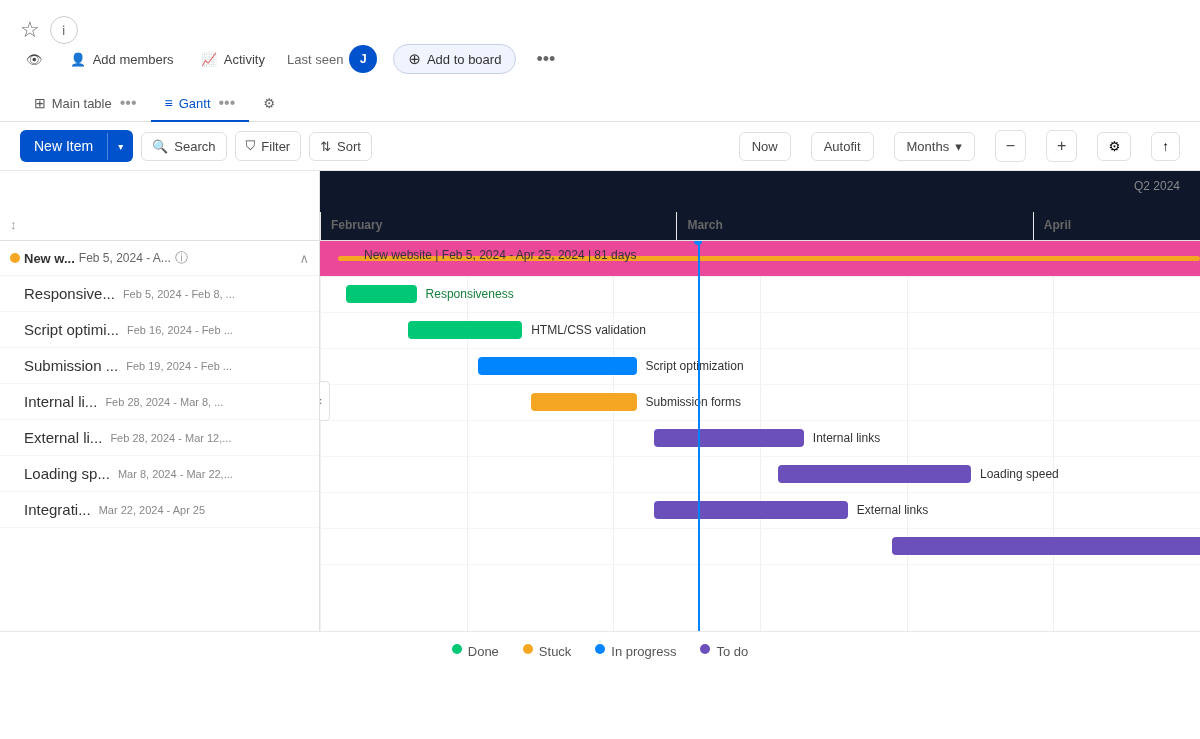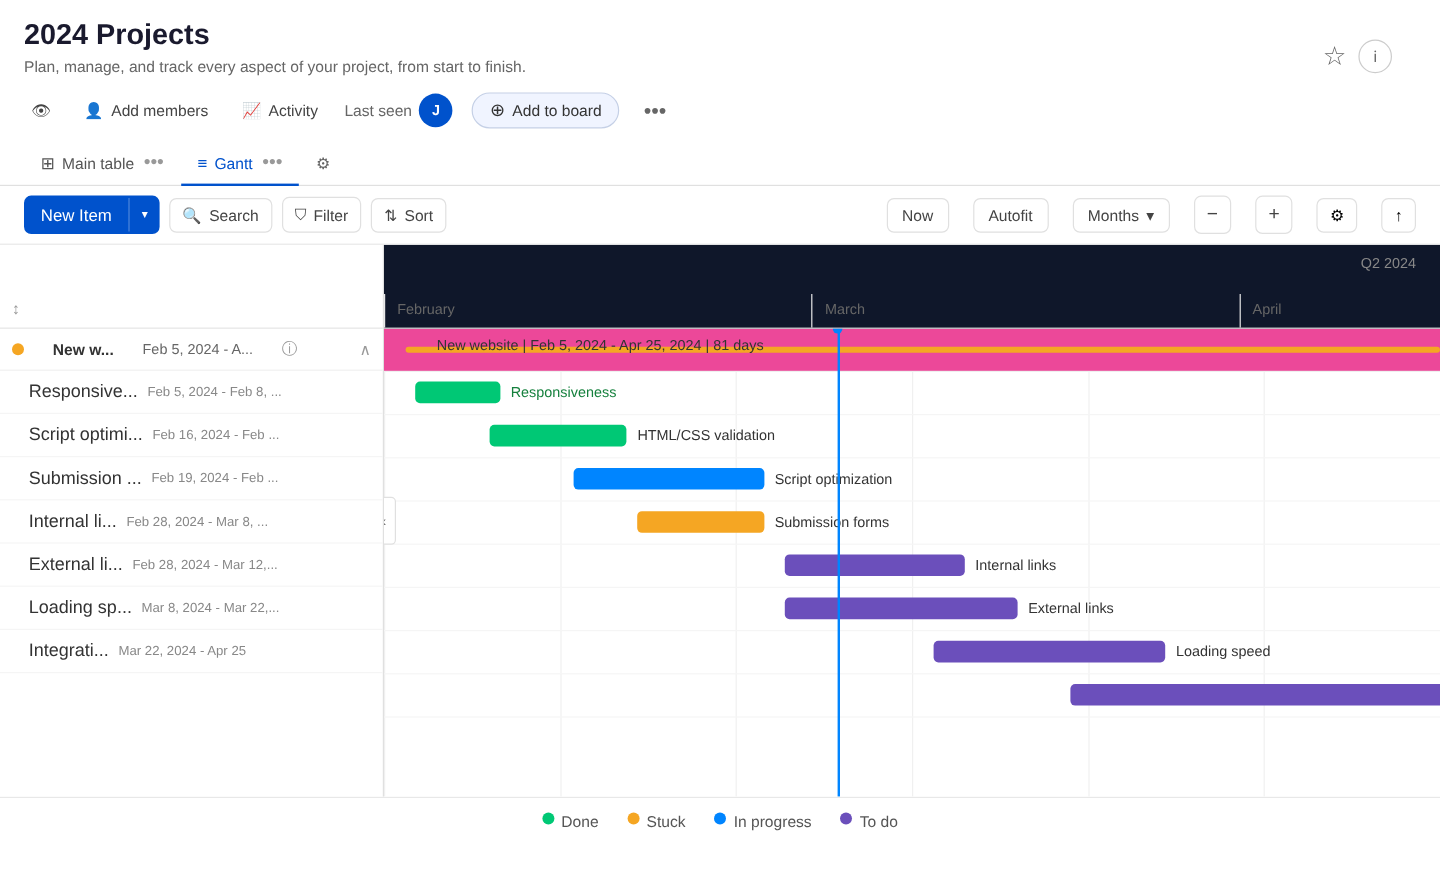--- a/index.html
+++ b/index.html
@@ -31,54 +31,50 @@
     .months-btn { display: flex; align-items: center; gap: 6px; background: none; border: 1px solid #e0e0e0; border-radius: 6px; padding: 6px 12px; cursor: pointer; font-size: 13px; color: #444; }
     .zoom-btn { background: none; border: 1px solid #e0e0e0; border-radius: 6px; padding: 6px 10px; cursor: pointer; font-size: 16px; color: #444; }
     .gear-ctrl { background: none; border: 1px solid #e0e0e0; border-radius: 6px; padding: 6px 10px; cursor: pointer; }
     .export-btn { background: none; border: 1px solid #e0e0e0; border-radius: 6px; padding: 6px 10px; cursor: pointer; }
 
     .gantt-container { display: flex; height: 460px; overflow: hidden; }
     .left-panel { width: 320px; min-width: 320px; border-right: 1px solid #e0e0e0; overflow: hidden; }
     .left-header { height: 70px; border-bottom: 1px solid #e0e0e0; display: flex; align-items: flex-end; padding: 0 10px 8px 10px; }
     .resize-arrows { color: #999; font-size: 13px; }
 
-    .task-group-header { display: flex; align-items: center; gap: 24px; padding: 8px 10px; border-bottom: 1px solid #f0f0f0; background: #fff; }
+    .task-group-header { display: flex; align-items: center; gap: 4px; padding: 8px 10px; border-bottom: 1px solid #f0f0f0; background: #fff; }
     .group-dot { width: 10px; height: 10px; border-radius: 50%; background: #f5a623; flex-shrink: 0; }
     .group-name { font-weight: 600; font-size: 13px; color: #333; white-space: nowrap; overflow: hidden; text-overflow: ellipsis; max-width: 100px; }
     .group-date { font-size: 12px; color: #666; white-space: nowrap; overflow: hidden; text-overflow: ellipsis; }
     .group-info { color: #999; font-size: 13px; cursor: pointer; }
     .group-collapse { color: #999; font-size: 13px; cursor: pointer; margin-left: auto; }
 
     .task-row { display: flex; align-items: center; gap: 8px; padding: 6px 10px 6px 24px; border-bottom: 1px solid #f5f5f5; height: 36px; }
     .task-name { font-size: 15px; color: #333; white-space: nowrap; overflow: hidden; text-overflow: ellipsis; max-width: 110px; flex-shrink: 0; }
     .task-dates { font-size: 11px; color: #888; white-space: nowrap; overflow: hidden; text-overflow: ellipsis; }
 
     .right-panel { flex: 1; overflow: hidden; position: relative; }
     .gantt-header { height: 70px; background: #0f172a; border-bottom: 1px solid #e0e0e0; position: relative; }
     .q2-label { position: absolute; right: 20px; top: 8px; font-size: 12px; color: #888; }
-    .month-labels { display: flex; position: absolute; bottom: 0; left: 0; right: 12px; height: 28px; }
+    .month-labels { display: flex; position: absolute; bottom: 0; left: 0; right: 12px; height: 28px; font-weight: bold; }
     .month-label { flex: 1; font-size: 12px; color: #666; padding: 6px 10px; border-left: 1px solid #e8e8e8; }
 
     .collapse-handle { position: absolute; left: -10px; top: 50%; transform: translateY(-50%); width: 20px; height: 40px; display: flex; align-items: center; justify-content: center; cursor: pointer; background: #fff; border: 1px solid #e0e0e0; border-radius: 4px; color: #666; font-size: 12px; z-index: 20; }
 
     .legend { display: flex; justify-content: center; align-items: center; gap: 24px; padding: 12px; border-top: 1px solid #e8e8e8; }
     .legend-item { display: flex; gap: 6px; font-size: 13px; color: #555; }
     .legend-dot { width: 10px; height: 10px; border-radius: 50%; }
   </style>
 </head>
 <body>
 
 <div style="position:relative; width:1200px; height:739px; background:#fff;">
 
   <div class="header" style="position:relative;">
     <div style="display:flex; align-items:center; justify-content:space-between;">
-      <div>
-        <div class="page-title">2024 Projects</div>
-        <div class="page-subtitle">Plan, manage, and track every aspect of your project, from start to finish.</div>
-      </div>
       <div style="display:flex; gap:10px; margin-right:20px;">
         <button style="background:none;border:none;cursor:pointer;font-size:22px;color:#666;">☆</button>
         <button style="background:none;border:none;cursor:pointer;font-size:20px;color:#666;border:1.5px solid #ccc;border-radius:50%;width:28px;height:28px;display:flex;align-items:center;justify-content:center;font-size:13px;">ℹ</button>
       </div>
     </div>
 
     <div class="toolbar-top">
       <button class="toolbar-btn">
         <span>👁</span>
       </button>
@@ -246,30 +242,30 @@
           <div style="position:absolute;top:8px;left:24%;width:12%;height:18px;background:#f5a623;border-radius:4px;"></div>
           <span style="position:absolute;top:10px;left:37%;font-size:12px;color:#333;">Submission forms</span>
         </div>
 
         <div style="height:36px;border-bottom:1px solid #f5f5f5;position:relative;">
           <div style="position:absolute;top:8px;left:38%;width:17%;height:18px;background:#6b4fbb;border-radius:4px;"></div>
           <span style="position:absolute;top:10px;left:56%;font-size:12px;color:#333;">Internal links</span>
         </div>
 
         <div style="height:36px;border-bottom:1px solid #f5f5f5;position:relative;">
+          <div style="position:absolute;top:8px;left:52%;width:22%;height:18px;background:#6b4fbb;border-radius:4px;"></div>
+          <span style="position:absolute;top:10px;left:75%;font-size:12px;color:#333;">Loading speed</span>
+        </div>
+
+        <div style="height:36px;border-bottom:1px solid #f5f5f5;position:relative;">
           <div style="position:absolute;top:8px;left:38%;width:22%;height:18px;background:#6b4fbb;border-radius:4px;"></div>
           <span style="position:absolute;top:10px;left:61%;font-size:12px;color:#333;">External links</span>
         </div>
 
         <div style="height:36px;border-bottom:1px solid #f5f5f5;position:relative;">
-          <div style="position:absolute;top:8px;left:52%;width:22%;height:18px;background:#6b4fbb;border-radius:4px;"></div>
-          <span style="position:absolute;top:10px;left:75%;font-size:12px;color:#333;">Loading speed</span>
-        </div>
-
-        <div style="height:36px;border-bottom:1px solid #f5f5f5;position:relative;">
           <div style="position:absolute;top:8px;left:65%;right:0;height:18px;background:#6b4fbb;border-radius:4px 0 0 4px;"></div>
         </div>
 
       </div>
 
     </div>
   </div>
 
   <div class="legend">
     <div class="legend-item">

